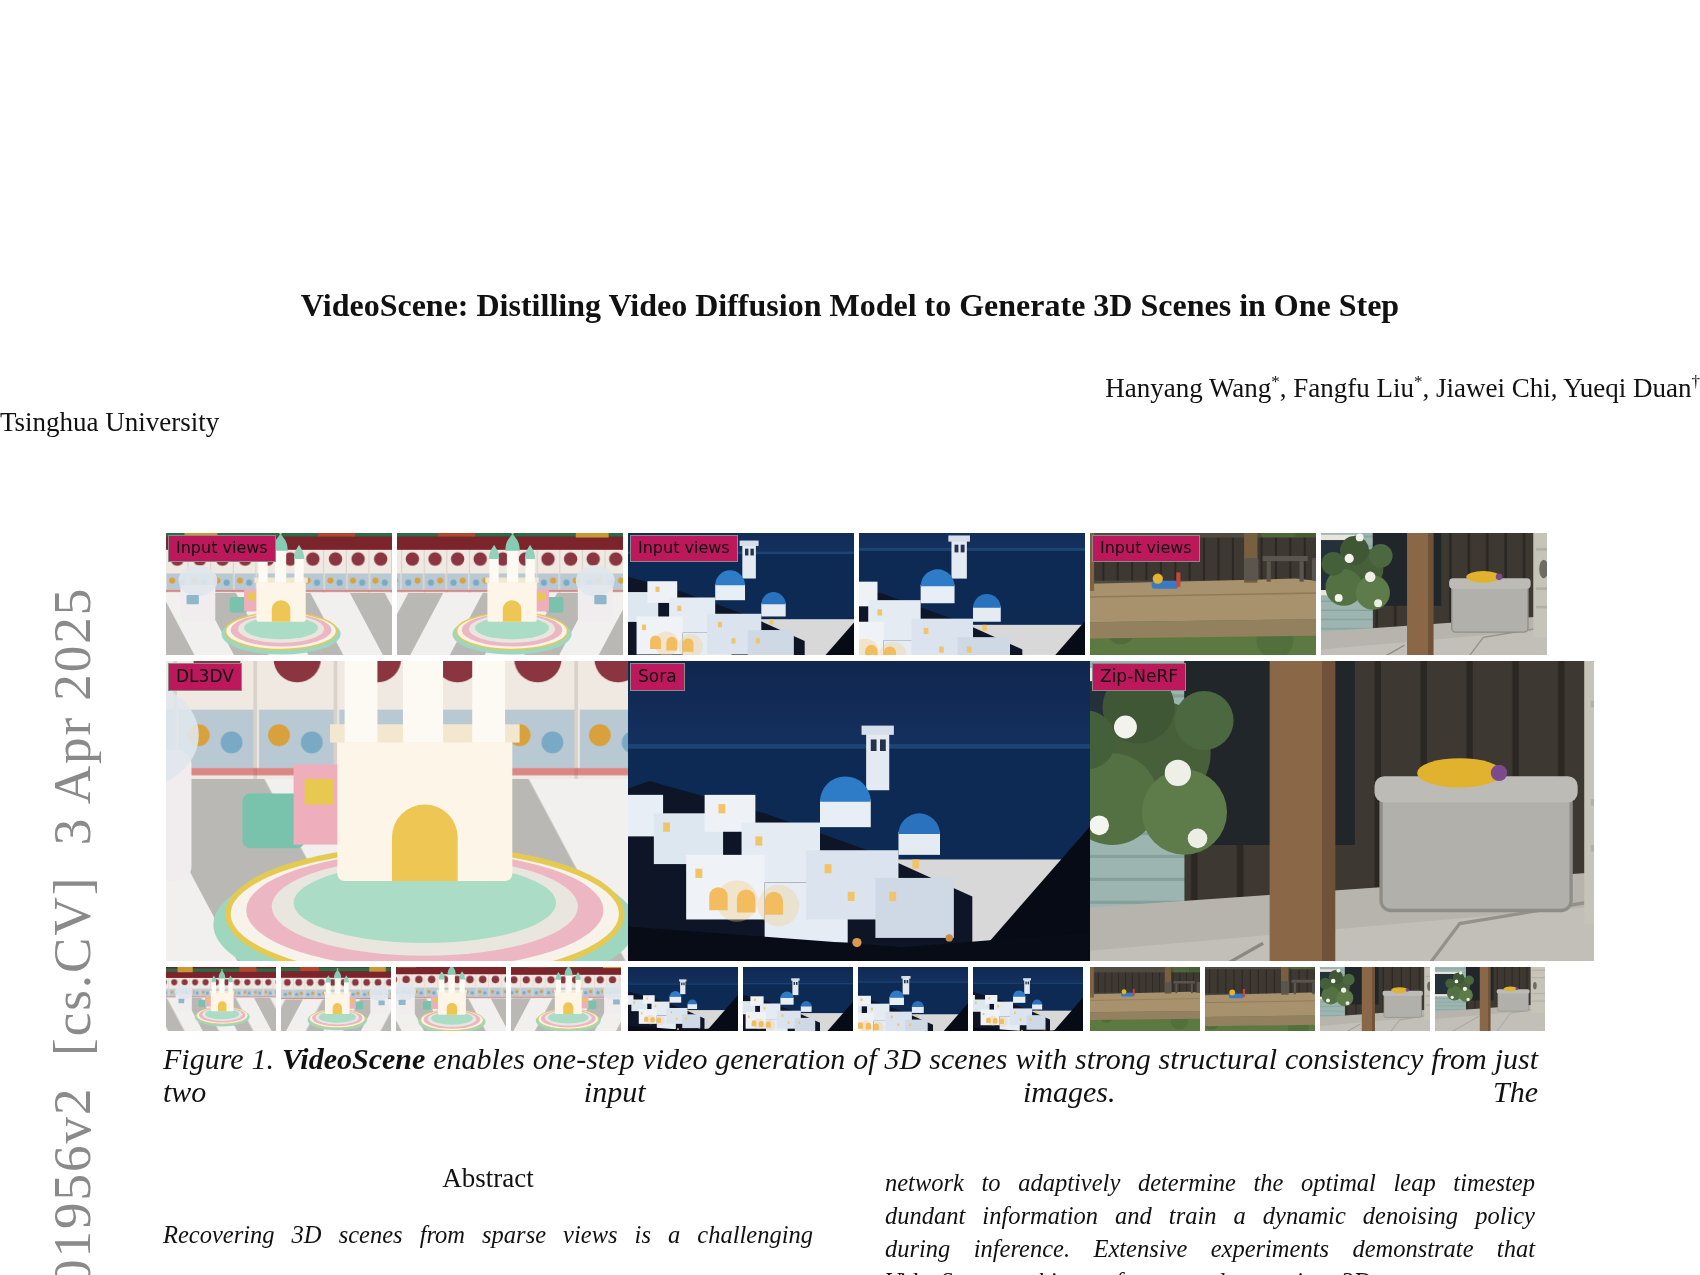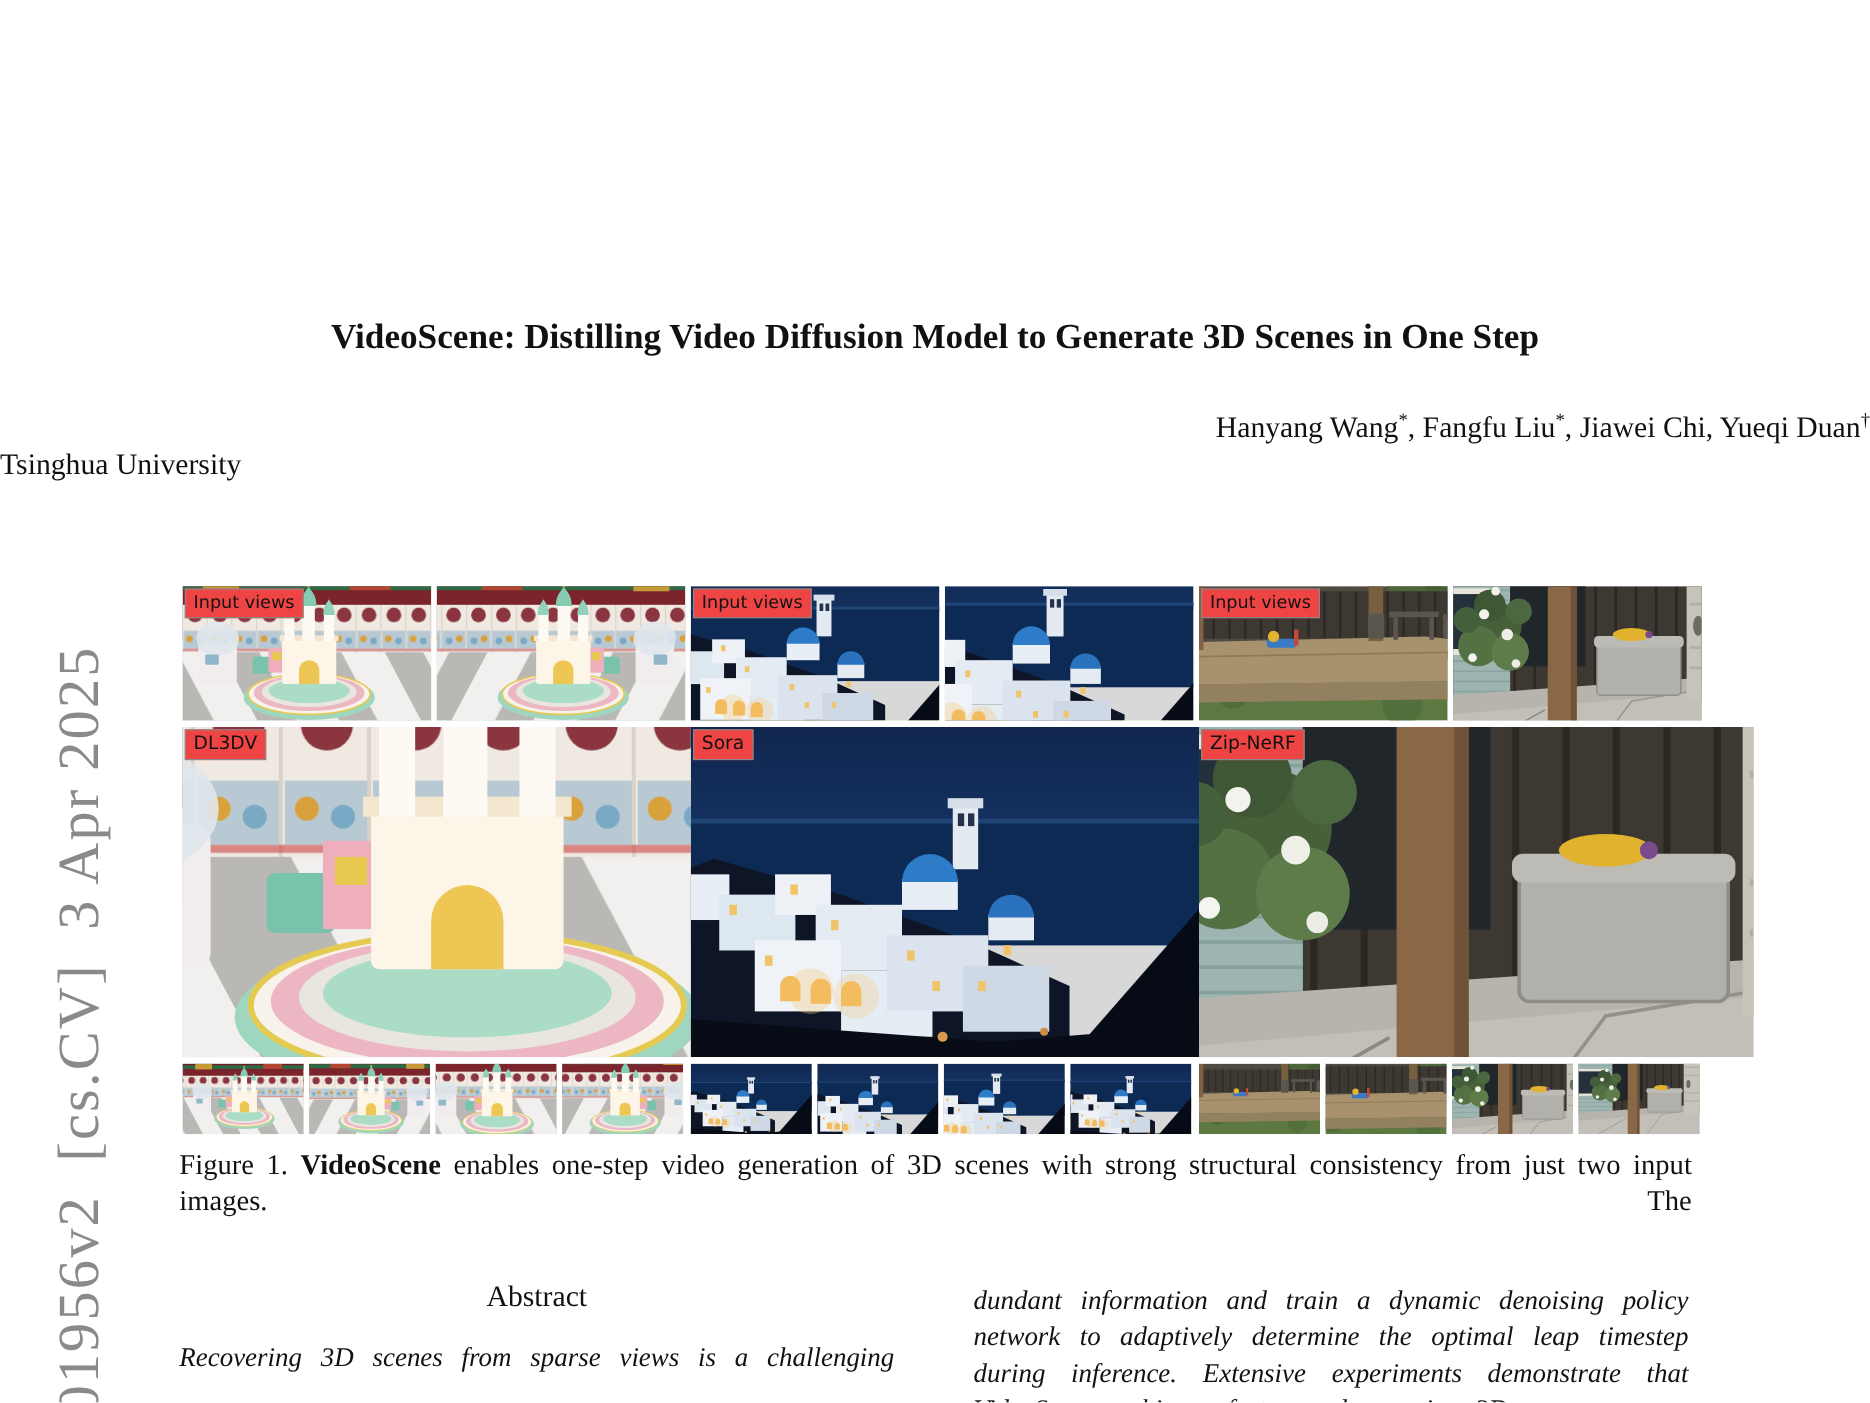--- a/index.html
+++ b/index.html
@@ -23,27 +23,27 @@
   .input-row,.thumb-row{display:flex;gap:5px;}
   .img-cell{position:relative;overflow:hidden;background:#d8d8d8;}
   .cell-input{width:226px;height:122px;}
   .cell-large{width:504px;height:300px;margin-top:6px;text-align:right;}
   .cell-thumb{width:110px;height:64px;}
   .thumb-row{margin-top:6px;}
   .scene{position:absolute;inset:0;width:100%;height:100%;display:block;}
   .scene .yard{display:none;}
   .scene.show-yard .yard{display:block;}
   .scene.show-yard .main{display:none;}
-  .chip{position:absolute;top:2px;left:2px;z-index:3;background:#ef4444;color:#111;
+  .chip{position:absolute;top:2px;left:2px;z-index:3;background:#be185d;color:#111;
     font-family:"DejaVu Sans",sans-serif;font-size:16px;line-height:1;
     padding:4px 7px 5px;border:1px solid #8a8a8a;}
   .chip-lg{font-size:17px;}
 
   
-  .caption{position:absolute;left:163px;top:1042px;width:1375px;font-size:26px;line-height:33px;}
+  .caption{position:absolute;left:163px;top:1042px;width:1375px;font-size:30px;line-height:33px;font-style:italic;}
   .jline{text-align:justify;text-align-last:justify;}
   .caption b{font-weight:700;}
 
   
   .abs-heading{position:absolute;left:163px;top:1163px;width:650px;text-align:center;
     font-size:27px;font-weight:400;}
   .abs-line{position:absolute;left:163px;top:1218px;width:650px;
     font-style:italic;font-size:24.5px;line-height:33px;}
   .right-col{position:absolute;left:885px;top:1166px;width:650px;
     font-style:italic;font-size:24.5px;line-height:33px;}
@@ -1402,21 +1402,21 @@
   </div>
 
   <div class="caption">
     <div class="jline"><span>Figure 1.</span> <b>VideoScene</b> <span>enables one-step video generation of 3D scenes with strong structural consistency from just two input images. The</span></div>
   </div>
 
   <div class="abs-heading">Abstract</div>
   <div class="abs-line jline">Recovering 3D scenes from sparse views is a challenging</div>
 
   <div class="right-col">
+    <div class="jline">network to adaptively determine the optimal leap timestep</div>
     <div class="jline">dundant information and train a dynamic denoising policy</div>
-    <div class="jline">network to adaptively determine the optimal leap timestep</div>
     <div class="jline">during inference.  Extensive experiments demonstrate that</div>
     <div class="partial-clip">
       <div class="jline">VideoScene achieves faster and superior 3D scene genera-</div>
     </div>
   </div>
 
 </div>
 
 </body></html>

